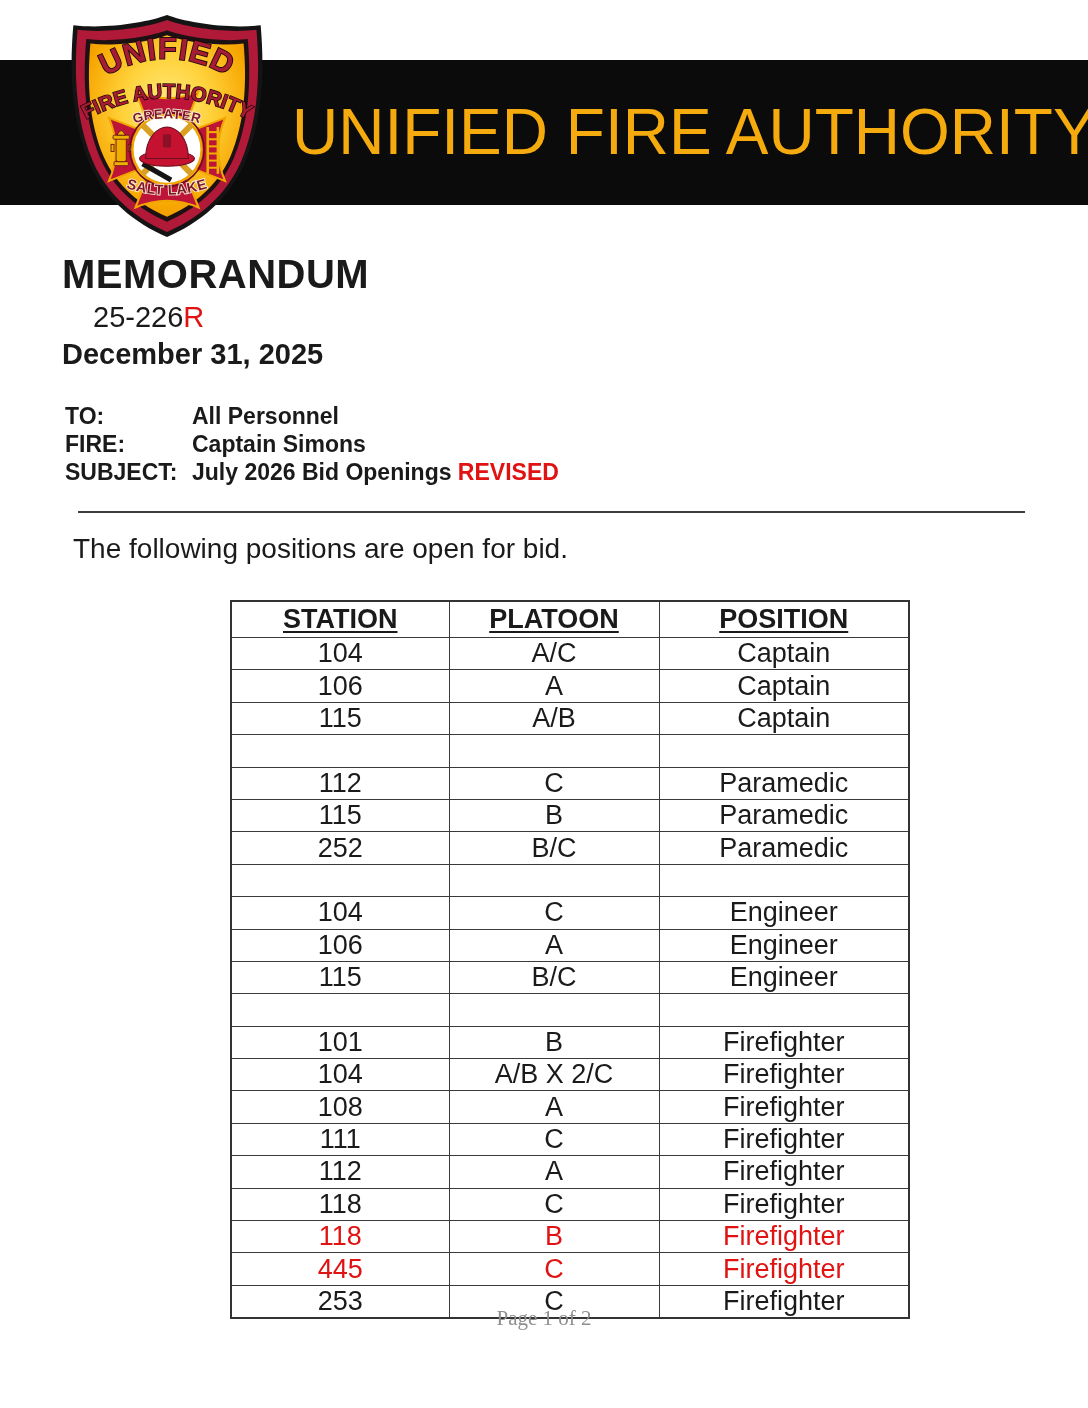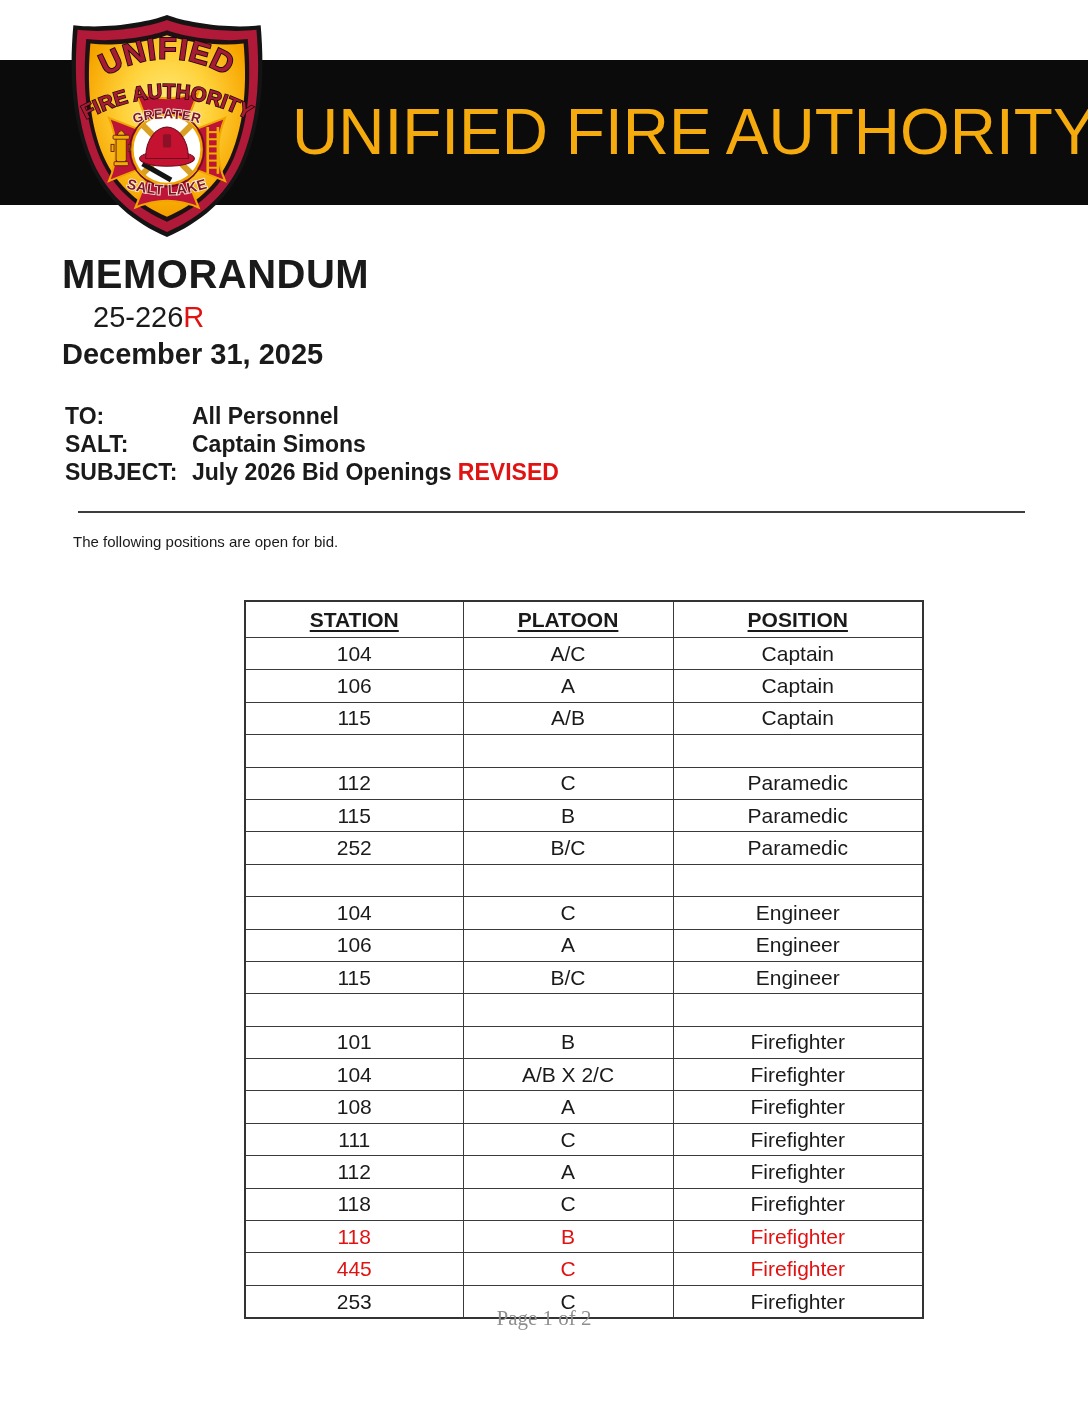--- a/index.html
+++ b/index.html
@@ -22,26 +22,26 @@
   .memo-number{position:absolute;left:62px;top:301px;font-size:29px;margin-left:31px;}
   .memo-date{position:absolute;left:62px;top:338px;font-size:29px;font-weight:bold;}
   .red{color:#E01212;}
   
   .fields{position:absolute;left:65px;top:402px;font-size:23px;line-height:28px;}
   .field-row{display:flex;font-weight:bold;}
   .field-label{width:127px;flex:0 0 127px;}
   .field-value{white-space:nowrap;}
   
   .rule{position:absolute;left:78px;top:511px;width:947px;border-top:2.5px solid #3d3d3d;}
-  .intro{position:absolute;left:73px;top:533px;font-size:15px;}
+  .intro{position:absolute;left:73px;top:533px;font-size:28px;}
   
   table.bids{
-    position:absolute;left:244px;top:600px;width:678px;
+    position:absolute;left:230px;top:600px;width:678px;
     border-collapse:collapse;table-layout:fixed;
-    font-size:21px;
+    font-size:27px;
   }
   table.bids col.c1{width:218px;} table.bids col.c2{width:210px;} table.bids col.c3{width:250px;}
   table.bids th, table.bids td{
     border:1.6px solid #3a3a3a;text-align:center;vertical-align:middle;
     padding:0;overflow:hidden;white-space:nowrap;
   }
   table.bids th{height:35px;font-weight:700;text-decoration:underline;text-decoration-thickness:2px;text-underline-offset:3px;}
   table.bids td{height:31.4px;font-weight:400;}
   table.bids{border:2px solid #333;}
   tr.red-row td{color:#E01212;}
@@ -142,21 +142,21 @@
   <div class="memo-heading">MEMORANDUM</div>
   <div class="memo-number"><span>25-226</span><span class="red">R</span></div>
   <div class="memo-date">December 31, 2025</div>
 
   <div class="fields">
     <div class="field-row">
       <span class="field-label">TO:</span>
       <span class="field-value">All Personnel</span>
     </div>
     <div class="field-row">
-      <span class="field-label">SALT:</span>
+      <span class="field-label">FIRE:</span>
       <span class="field-value">Captain Simons</span>
     </div>
     <div class="field-row">
       <span class="field-label">SUBJECT:</span>
       <span class="field-value"><span>July 2026 Bid Openings </span><span class="red">REVISED</span></span>
     </div>
   </div>
 
   <div class="rule"></div>
   <div class="intro">The following positions are open for bid.</div>

